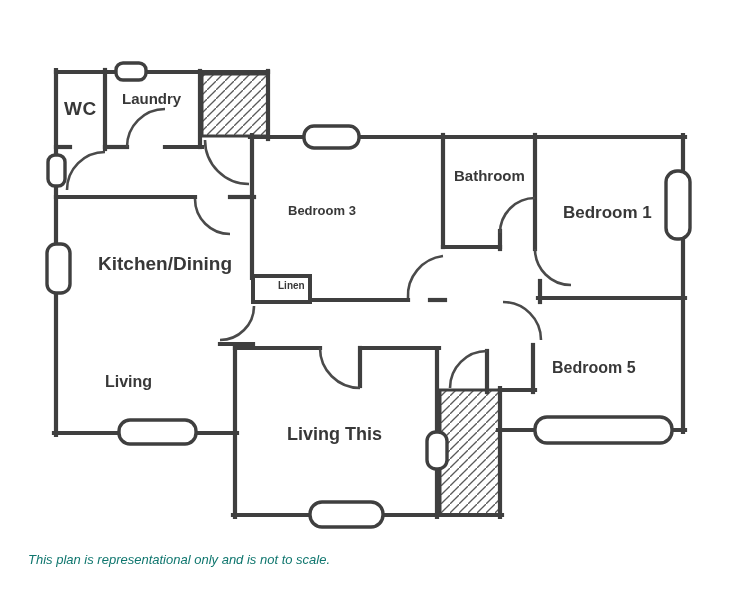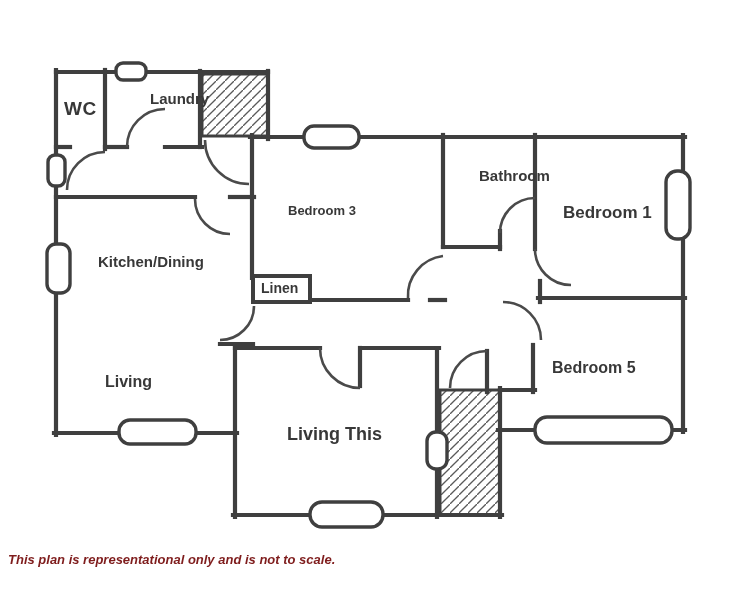--- a/index.html
+++ b/index.html
@@ -2,31 +2,31 @@
 <html><head>
 <meta charset="utf-8">
 <style>
   html,body{margin:0;padding:0;background:#ffffff;}
   .canvas{position:relative;width:750px;height:599px;background:#ffffff;overflow:hidden;
           font-family:"Liberation Sans", sans-serif;}
   .plan-svg{position:absolute;left:0;top:0;}
   .lbl{position:absolute;color:#383838;font-weight:700;white-space:nowrap;
        -webkit-font-smoothing:antialiased;}
   .lbl-wc        {left:64px;  top:98px;  font-size:19px;letter-spacing:.5px;}
-  .lbl-laundry   {left:122px; top:90px;  font-size:15px;margin-left:28px;}
-  .lbl-kitchen   {left:98px;  top:253px; font-size:15px;text-align:center;}
-  .lbl-linen     {left:261px; top:280px; font-size:14px;}
+  .lbl-laundry   {left:122px; top:90px;  font-size:15px;}
+  .lbl-kitchen   {left:98px;  top:253px; font-size:19px;text-align:center;}
+  .lbl-linen     {left:278px; top:280px; font-size:10px;}
   .lbl-meals     {left:105px; top:373px; font-size:16px;}
   .lbl-bed3      {left:288px; top:203px; font-size:13px;}
-  .lbl-bath      {left:454px; top:167px; font-size:15px;margin-left:25px;}
+  .lbl-bath      {left:454px; top:167px; font-size:15px;}
   .lbl-bed2      {left:563px; top:203px; font-size:17px;}
   .lbl-bed1      {left:552px; top:359px; font-size:16px;}
   .lbl-living    {left:287px; top:424px; font-size:18px;}
-  .footnote{position:absolute;left:8px;top:552px;font-size:13px;font-weight:700;
-            font-style:italic;color:#7f1d1d;}
+  .footnote{position:absolute;left:28px;top:552px;font-size:13px;font-weight:400;
+            font-style:italic;color:#0f766e;}
 </style>
 </head>
 <body>
 
 <div class="canvas">
 
   <svg class="plan-svg" width="750" height="599" viewBox="0 0 750 599">
     <defs>
       <pattern id="hatch" patternUnits="userSpaceOnUse" width="9" height="9">
         <path d="M-2,11 L11,-2" stroke="#5a5a5a" stroke-width="1.3" fill="none"></path>

